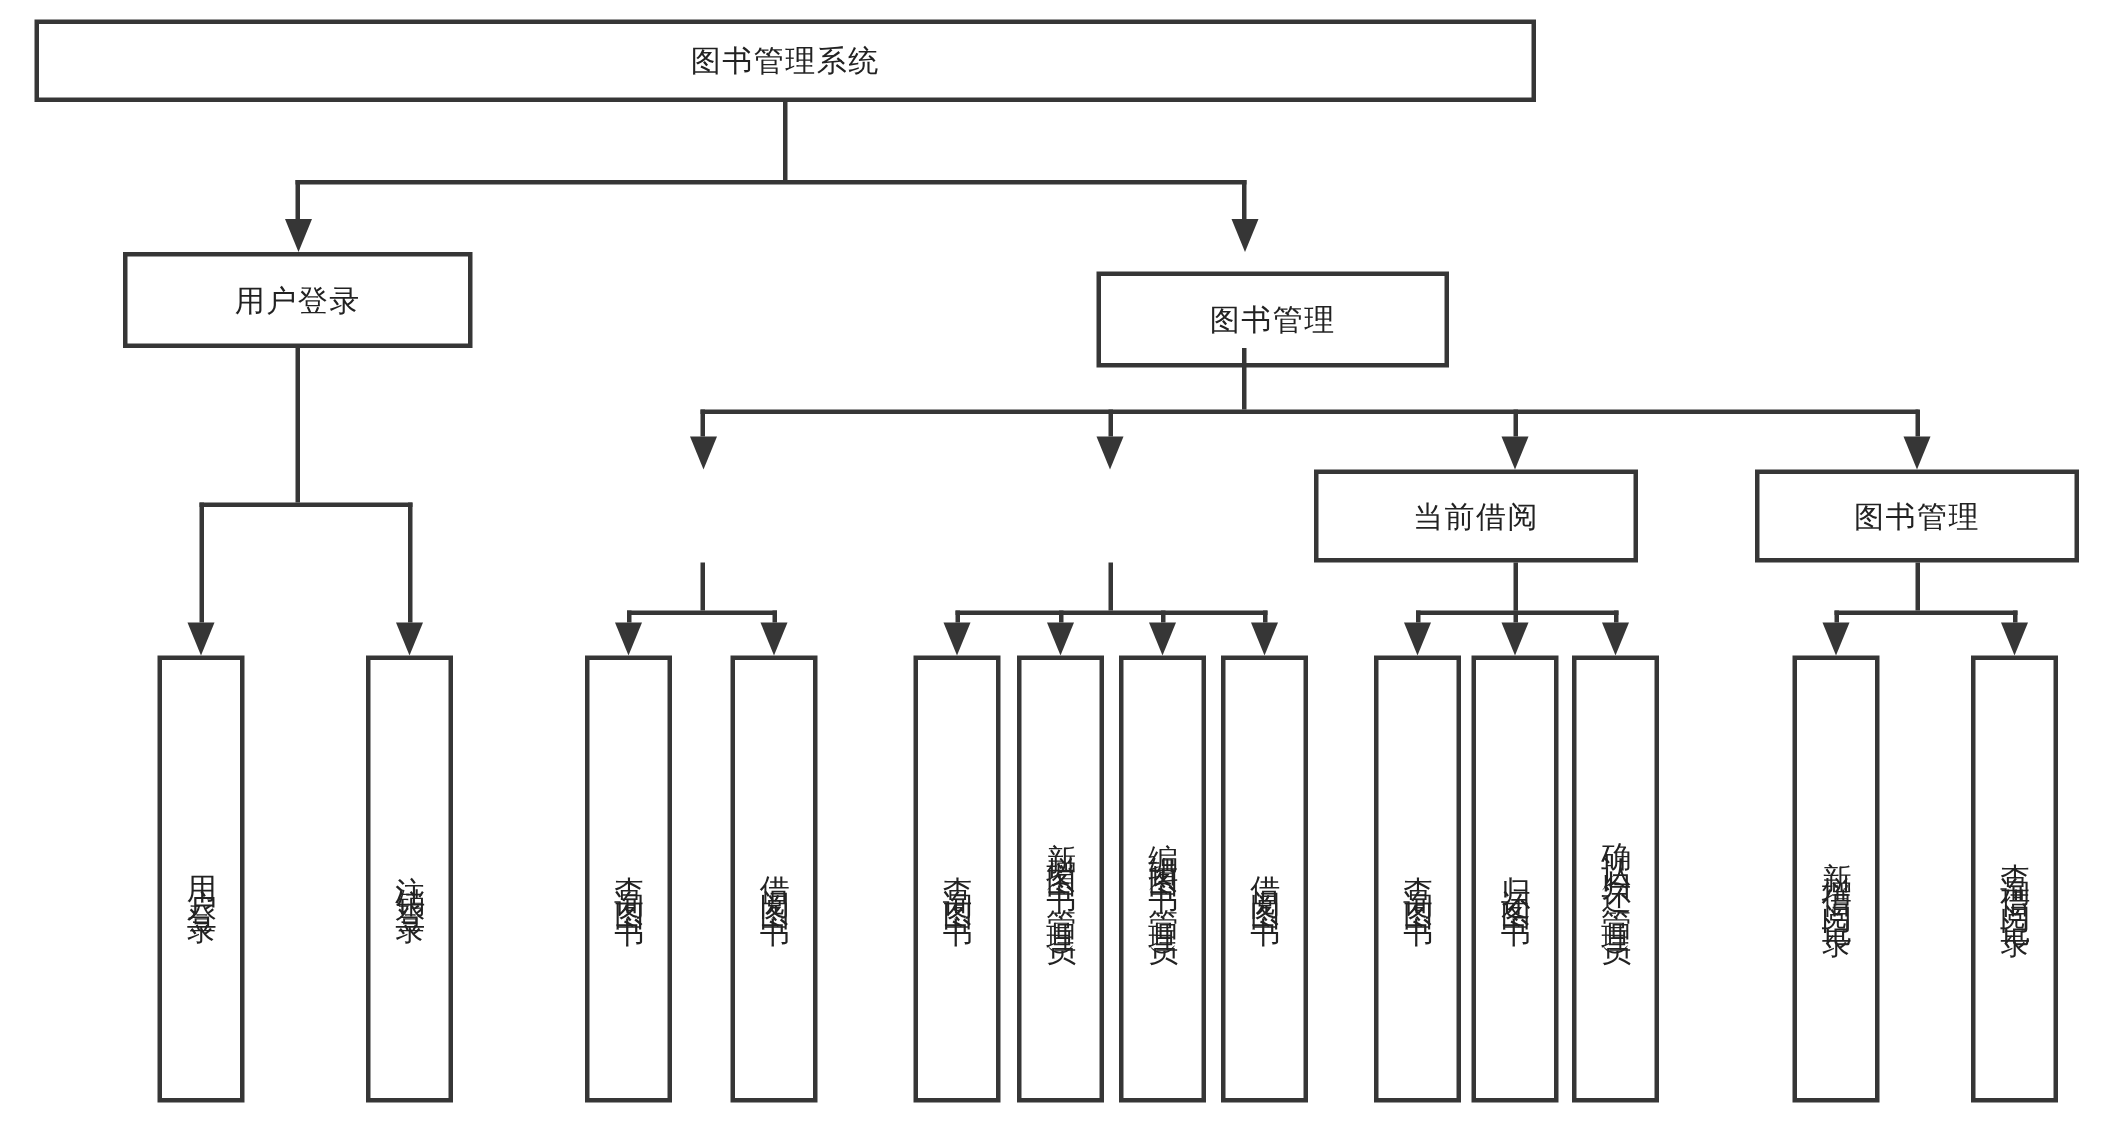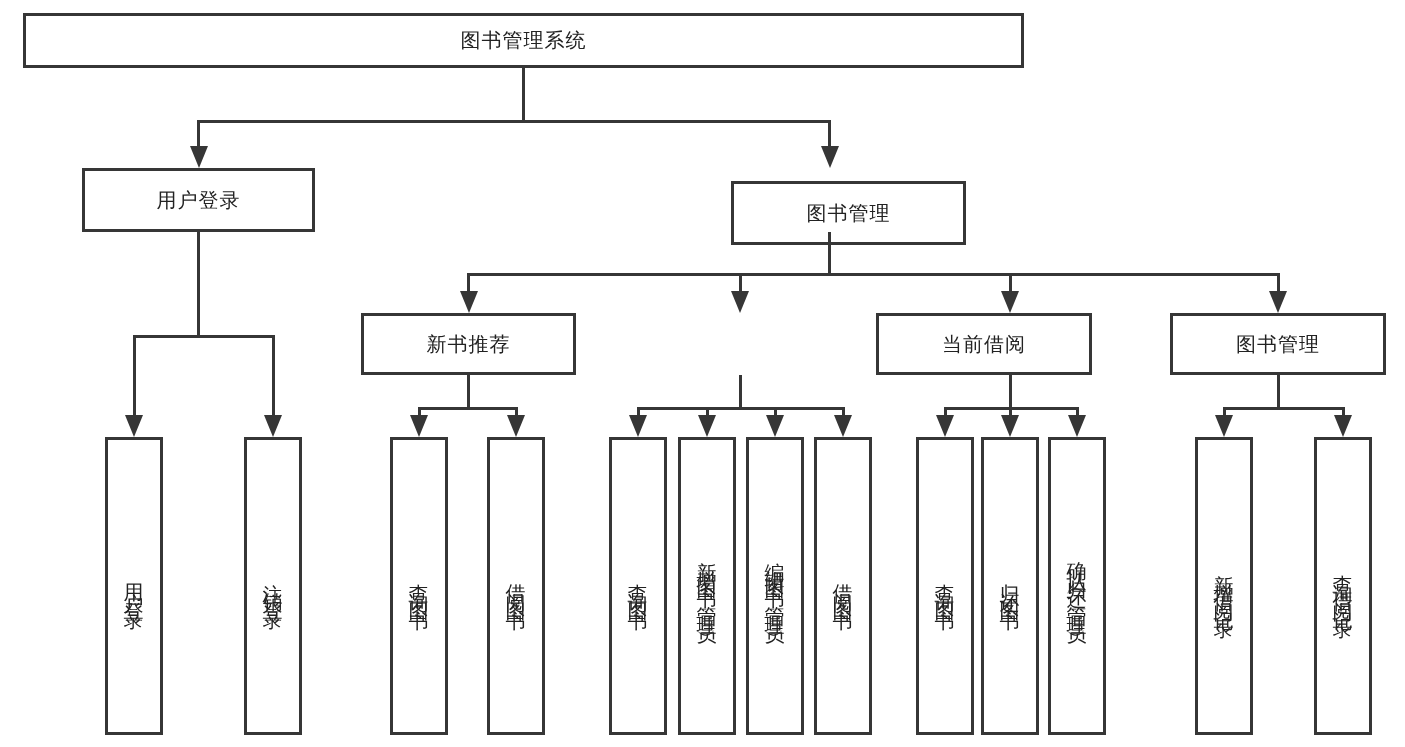--- a/index.html
+++ b/index.html
@@ -64,23 +64,20 @@
     <span>图书管理系统</span>
   </div>
 
   <div class="box" style="left:82px;top:168px;width:233px;height:64px;">
     <span>用户登录</span>
   </div>
   <div class="box" style="left:731px;top:168px;width:235px;height:64px;margin-top:13px;">
     <span>图书管理</span>
   </div>
 
-  <div class="box" style="left:361px;top:313px;width:215px;height:62px;">
-    <span>新书推荐</span>
-  </div>
   <div class="box" style="left:876px;top:313px;width:216px;height:62px;">
     <span>当前借阅</span>
   </div>
   <div class="box" style="left:1170px;top:313px;width:216px;height:62px;">
     <span>图书管理</span>
   </div>
 
   <div class="box leaf" style="left:105px;top:437px;width:58px;height:298px;">
     <span class="vtext">用户登录</span>
   </div>

